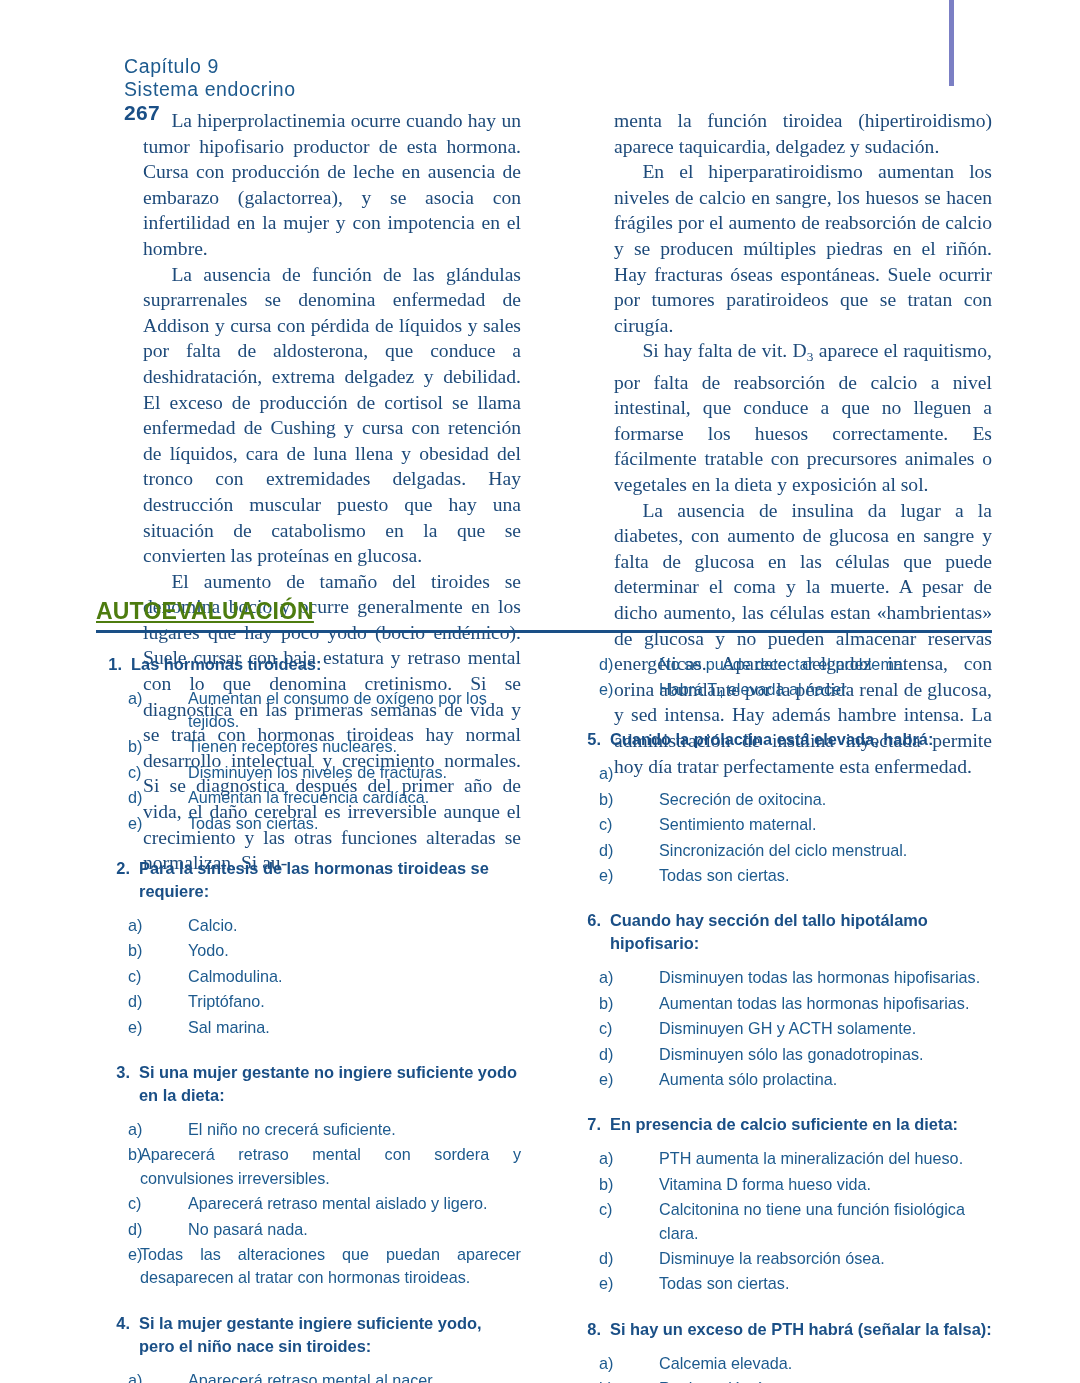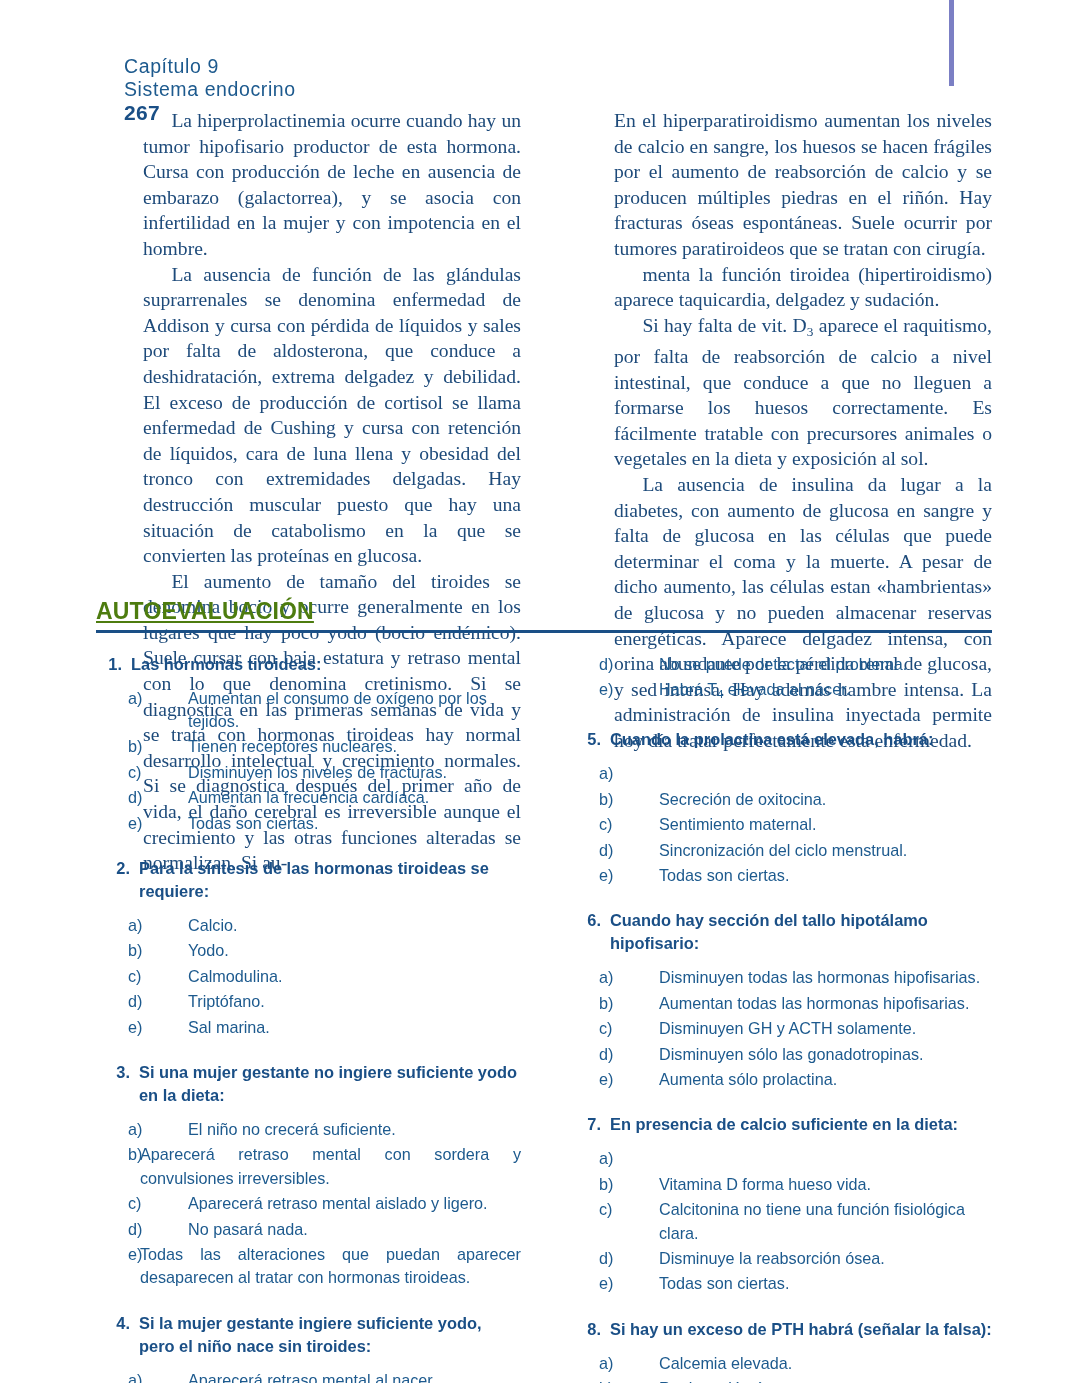--- a/index.html
+++ b/index.html
@@ -200,22 +200,22 @@
 
 <div class="body-cols">
 
   <div class="col">
     <p class="lead">La hiperprolactinemia ocurre cuando hay un tumor hipofisario productor de esta hormona. Cursa con producción de leche en ausencia de embarazo (galactorrea), y se asocia con infertilidad en la mujer y con impotencia en el hombre.</p>
     <p>La ausencia de función de las glándulas suprarrenales se denomina enfermedad de Addison y cursa con pérdida de líquidos y sales por falta de aldosterona, que conduce a deshidratación, extrema delgadez y debilidad. El exceso de producción de cortisol se llama enfermedad de Cushing y cursa con retención de líquidos, cara de luna llena y obesidad del tronco con extremidades delgadas. Hay destrucción muscular puesto que hay una situación de catabolismo en la que se convierten las proteínas en glucosa.</p>
     <p>El aumento de tamaño del tiroides se denomina bocio y ocurre generalmente en los lugares que hay poco yodo (bocio endémico). Suele cursar con baja estatura y retraso mental con lo que denomina cretinismo. Si se diagnostica en las primeras semanas de vida y se trata con hormonas tiroideas hay normal desarrollo intelectual y crecimiento normales. Si se diagnostica después del primer año de vida, el daño cerebral es irreversible aunque el crecimiento y las otras funciones alteradas se normalizan. Si au-</p>
   </div>
 
   <div class="col">
+    <p>menta la función tiroidea (hipertiroidismo) aparece taquicardia, delgadez y sudación.</p>
     <p>En el hiperparatiroidismo aumentan los niveles de calcio en sangre, los huesos se hacen frágiles por el aumento de reabsorción de calcio y se producen múltiples piedras en el riñón. Hay fracturas óseas espontáneas. Suele ocurrir por tumores paratiroideos que se tratan con cirugía.</p>
-    <p>menta la función tiroidea (hipertiroidismo) aparece taquicardia, delgadez y sudación.</p>
     <p><span>Si hay falta de vit. D</span><sub>3</sub><span> aparece el raquitismo, por falta de reabsorción de calcio a nivel intestinal, que conduce a que no lleguen a formarse los huesos correctamente. Es fácilmente tratable con precursores animales o vegetales en la dieta y exposición al sol.</span></p>
     <p>La ausencia de insulina da lugar a la diabetes, con aumento de glucosa en sangre y falta de glucosa en las células que puede determinar el coma y la muerte. A pesar de dicho aumento, las células estan «hambrientas» de glucosa y no pueden almacenar reservas energéticas. Aparece delgadez intensa, con orina abundante por la pérdida renal de glucosa, y sed intensa. Hay además hambre intensa. La administración de insulina inyectada permite hoy día tratar perfectamente esta enfermedad.</p>
   </div>
 
 </div>
 
 <div class="quiz-section">
   <h2 class="quiz-heading">AUTOEVALUACIÓN</h2>
   <div class="quiz-rule"></div>
 
@@ -403,20 +403,21 @@
       </div>
 
       <div class="question q-indent">
         <div class="question-head">
           <span class="question-num">7.</span>
           <span class="question-text">En presencia de calcio suficiente en la dieta:</span>
         </div>
         <ul class="options">
           <li class="option">
             <span class="option-letter">a)</span>
+            <span class="option-text nojust">PTH aumenta la mineralización del hueso.</span>
           </li>
           <li class="option">
             <span class="option-letter">b)</span>
             <span class="option-text nojust">Vitamina D forma hueso vida.</span>
           </li>
           <li class="option">
             <span class="option-letter">c)</span>
             <span class="option-text nojust">Calcitonina no tiene una función fisiológica clara.</span>
           </li>
           <li class="option">

